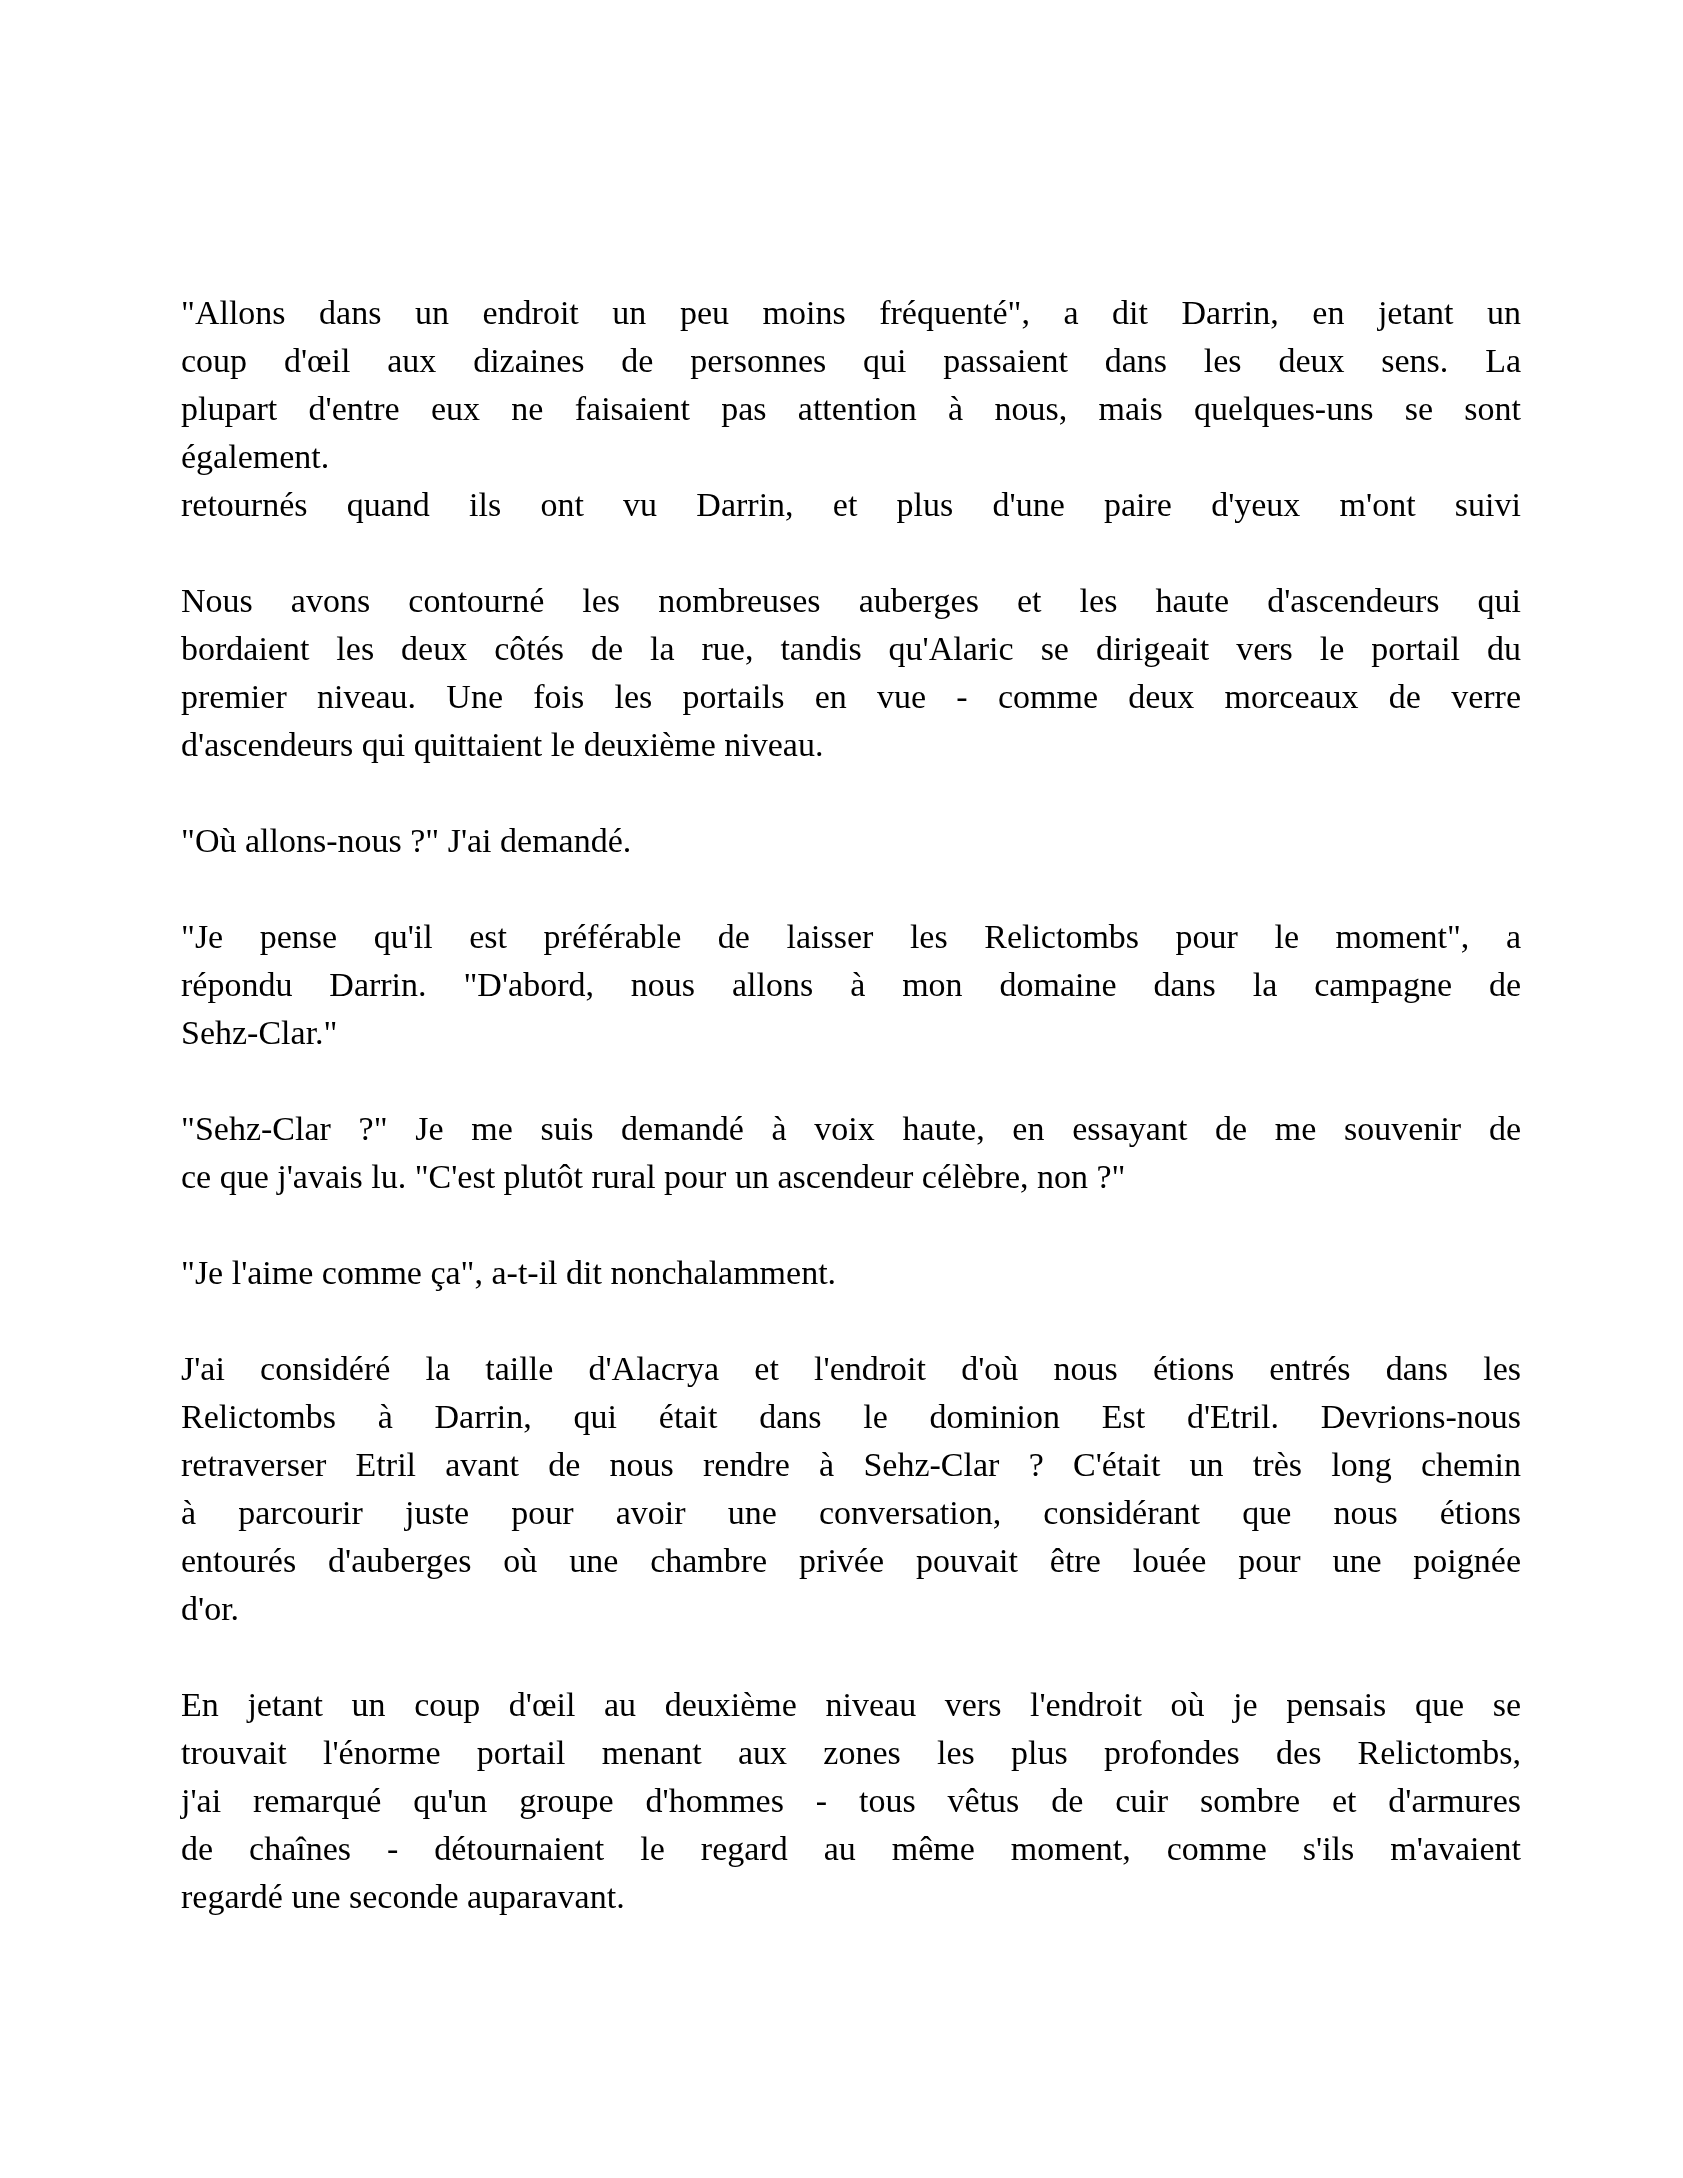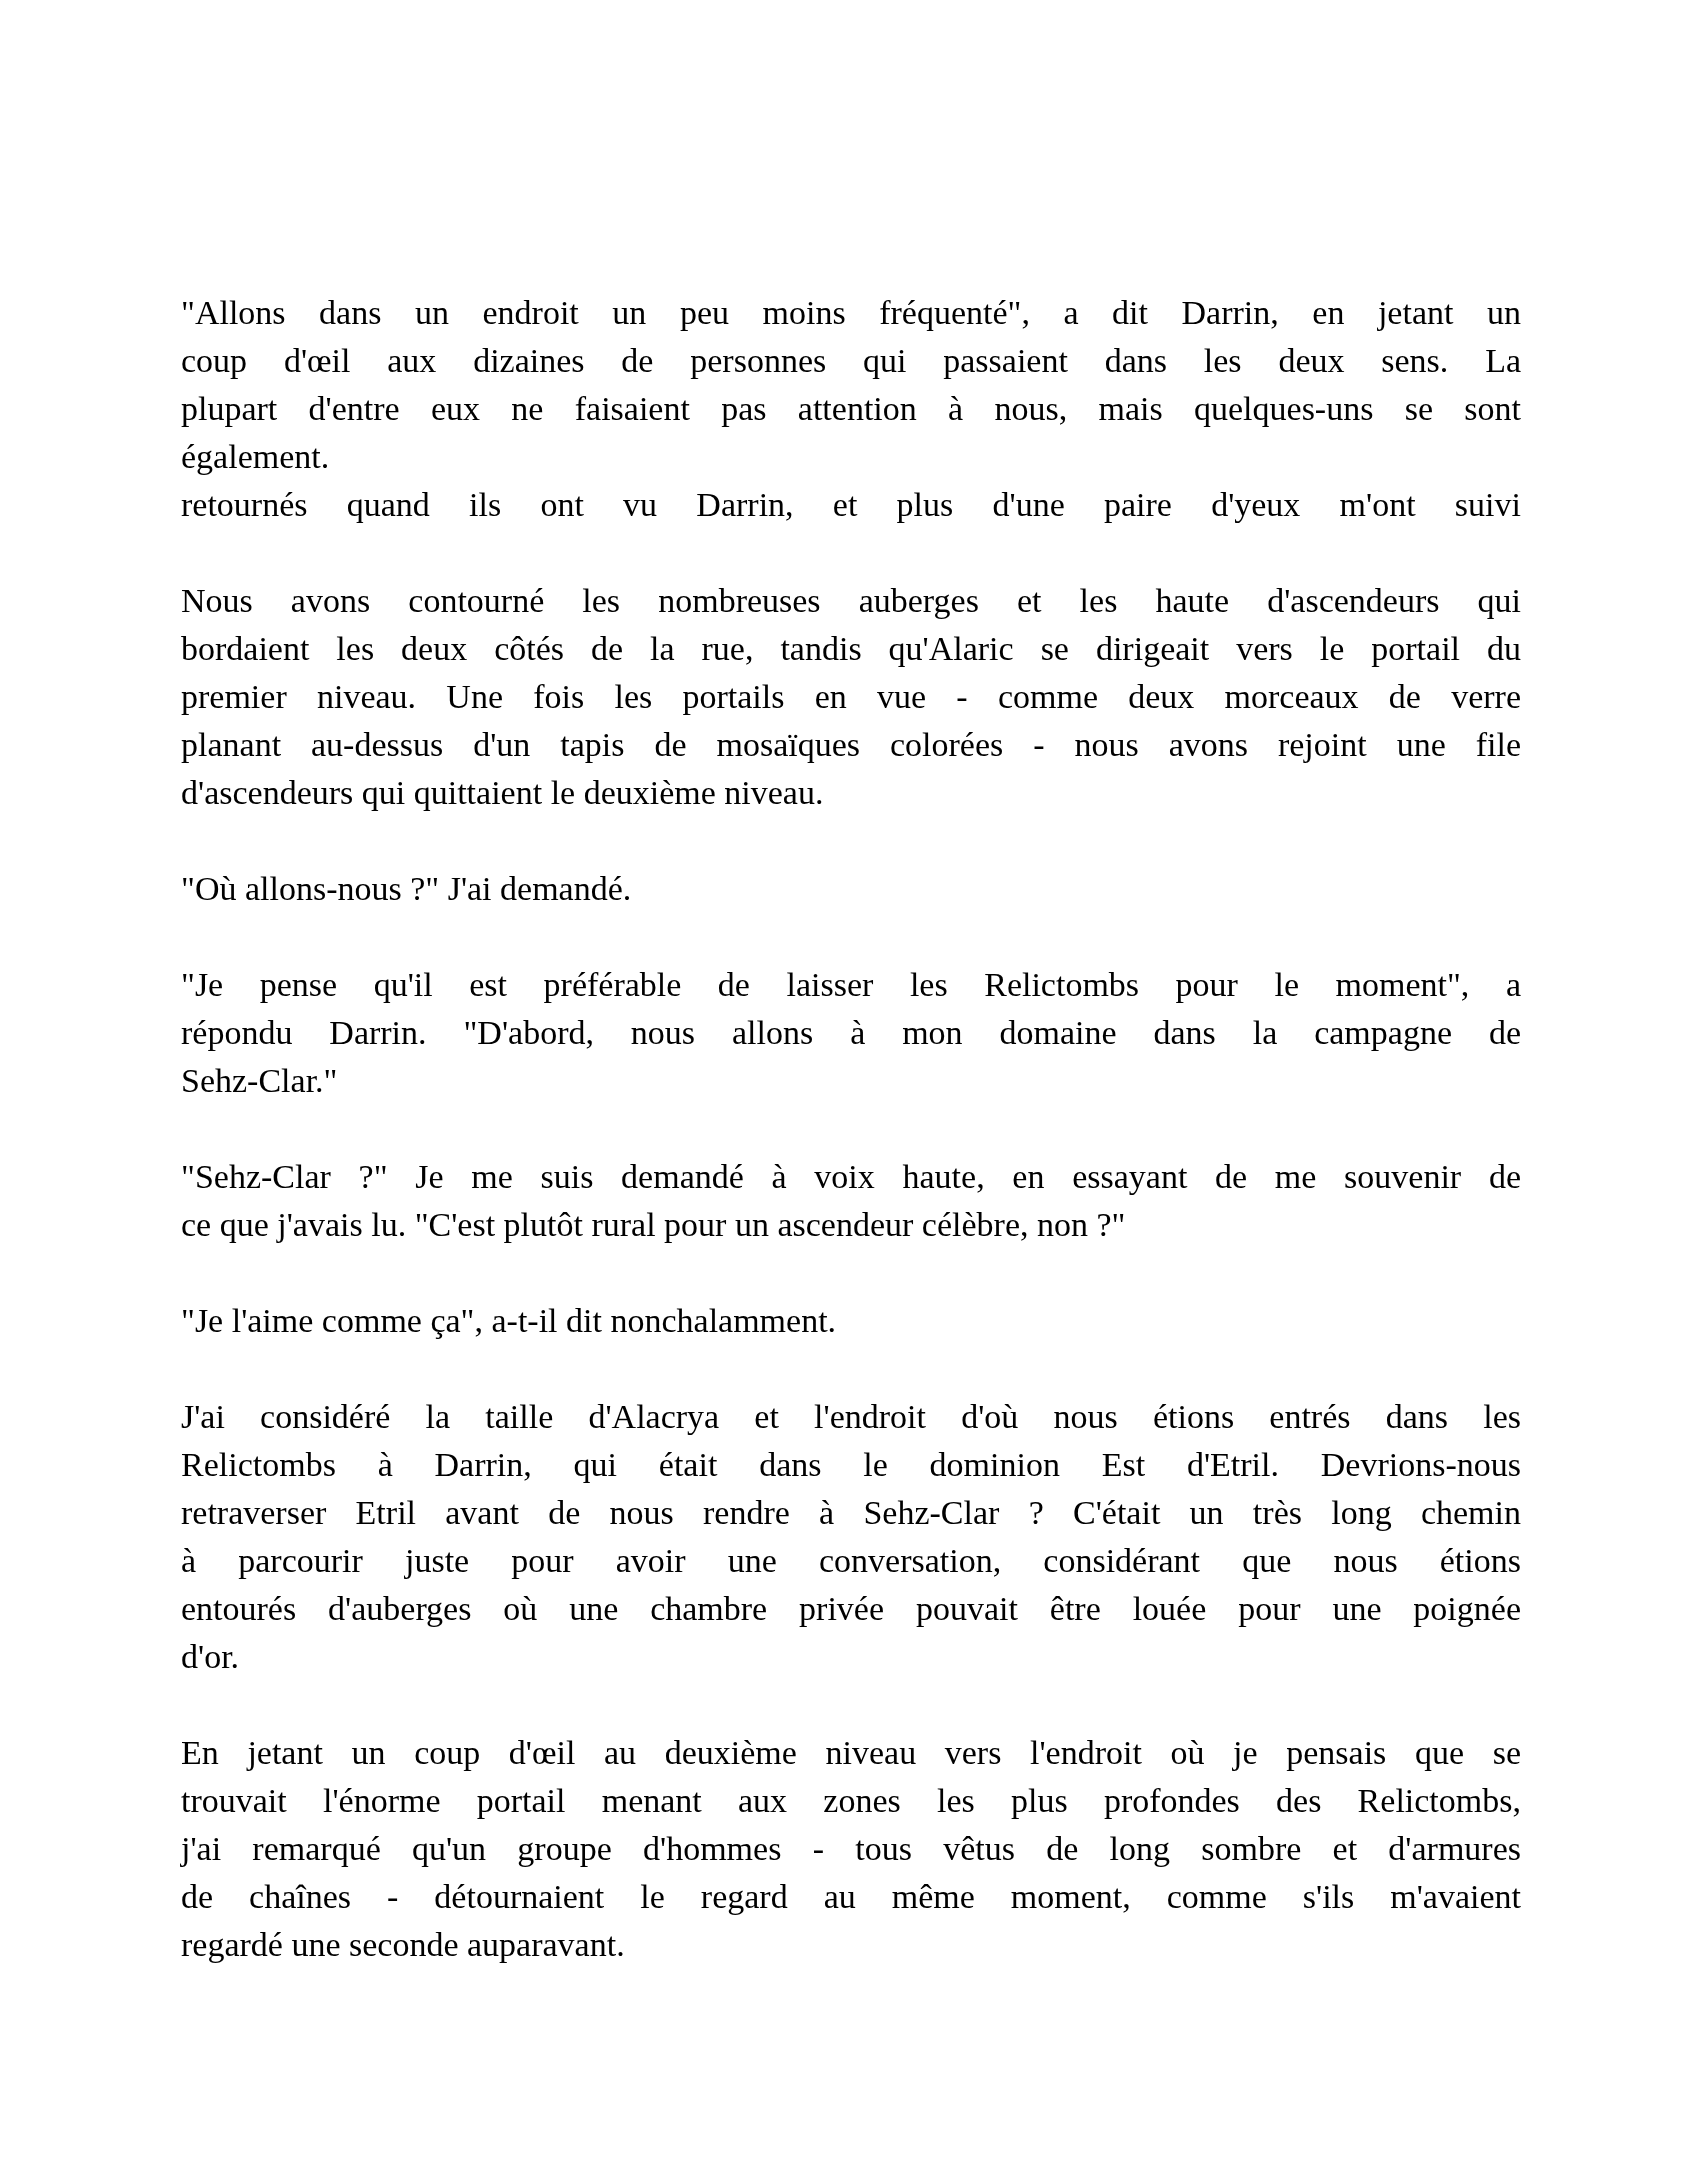--- a/index.html
+++ b/index.html
@@ -55,21 +55,20 @@
         <div class="line">"Allons dans un endroit un peu moins fréquenté", a dit Darrin, en jetant un</div>
         <div class="line">coup d'œil aux dizaines de personnes qui passaient dans les deux sens. La</div>
         <div class="line">plupart d'entre eux ne faisaient pas attention à nous, mais quelques-uns se sont</div>
         <div class="line para-last">également.</div>
         <div class="line">retournés quand ils ont vu Darrin, et plus d'une paire d'yeux m'ont suivi</div>
       </div>
       <div class="para">
         <div class="line">Nous avons contourné les nombreuses auberges et les haute d'ascendeurs qui</div>
         <div class="line">bordaient les deux côtés de la rue, tandis qu'Alaric se dirigeait vers le portail du</div>
         <div class="line">premier niveau. Une fois les portails en vue - comme deux morceaux de verre</div>
-        <div class="line">planant au-dessus d'un tapis de mosaïques colorées - nous avons rejoint une file</div>
         <div class="line para-last">d'ascendeurs qui quittaient le deuxième niveau.</div>
       </div>
       <div class="para">
         <div class="line para-last">"Où allons-nous ?" J'ai demandé.</div>
       </div>
       <div class="para">
         <div class="line">"Je pense qu'il est préférable de laisser les Relictombs pour le moment", a</div>
         <div class="line">répondu Darrin. "D'abord, nous allons à mon domaine dans la campagne de</div>
         <div class="line para-last">Sehz-Clar."</div>
       </div>
@@ -84,19 +83,19 @@
         <div class="line">J'ai considéré la taille d'Alacrya et l'endroit d'où nous étions entrés dans les</div>
         <div class="line">Relictombs à Darrin, qui était dans le dominion Est d'Etril. Devrions-nous</div>
         <div class="line">retraverser Etril avant de nous rendre à Sehz-Clar ? C'était un très long chemin</div>
         <div class="line">à parcourir juste pour avoir une conversation, considérant que nous étions</div>
         <div class="line">entourés d'auberges où une chambre privée pouvait être louée pour une poignée</div>
         <div class="line para-last">d'or.</div>
       </div>
       <div class="para">
         <div class="line">En jetant un coup d'œil au deuxième niveau vers l'endroit où je pensais que se</div>
         <div class="line">trouvait l'énorme portail menant aux zones les plus profondes des Relictombs,</div>
-        <div class="line">j'ai remarqué qu'un groupe d'hommes - tous vêtus de long sombre et d'armures</div>
+        <div class="line">j'ai remarqué qu'un groupe d'hommes - tous vêtus de cuir sombre et d'armures</div>
         <div class="line">de chaînes - détournaient le regard au même moment, comme s'ils m'avaient</div>
         <div class="line para-last">regardé une seconde auparavant.</div>
       </div>
     </div>
 </div>
 
 
 </body></html>

